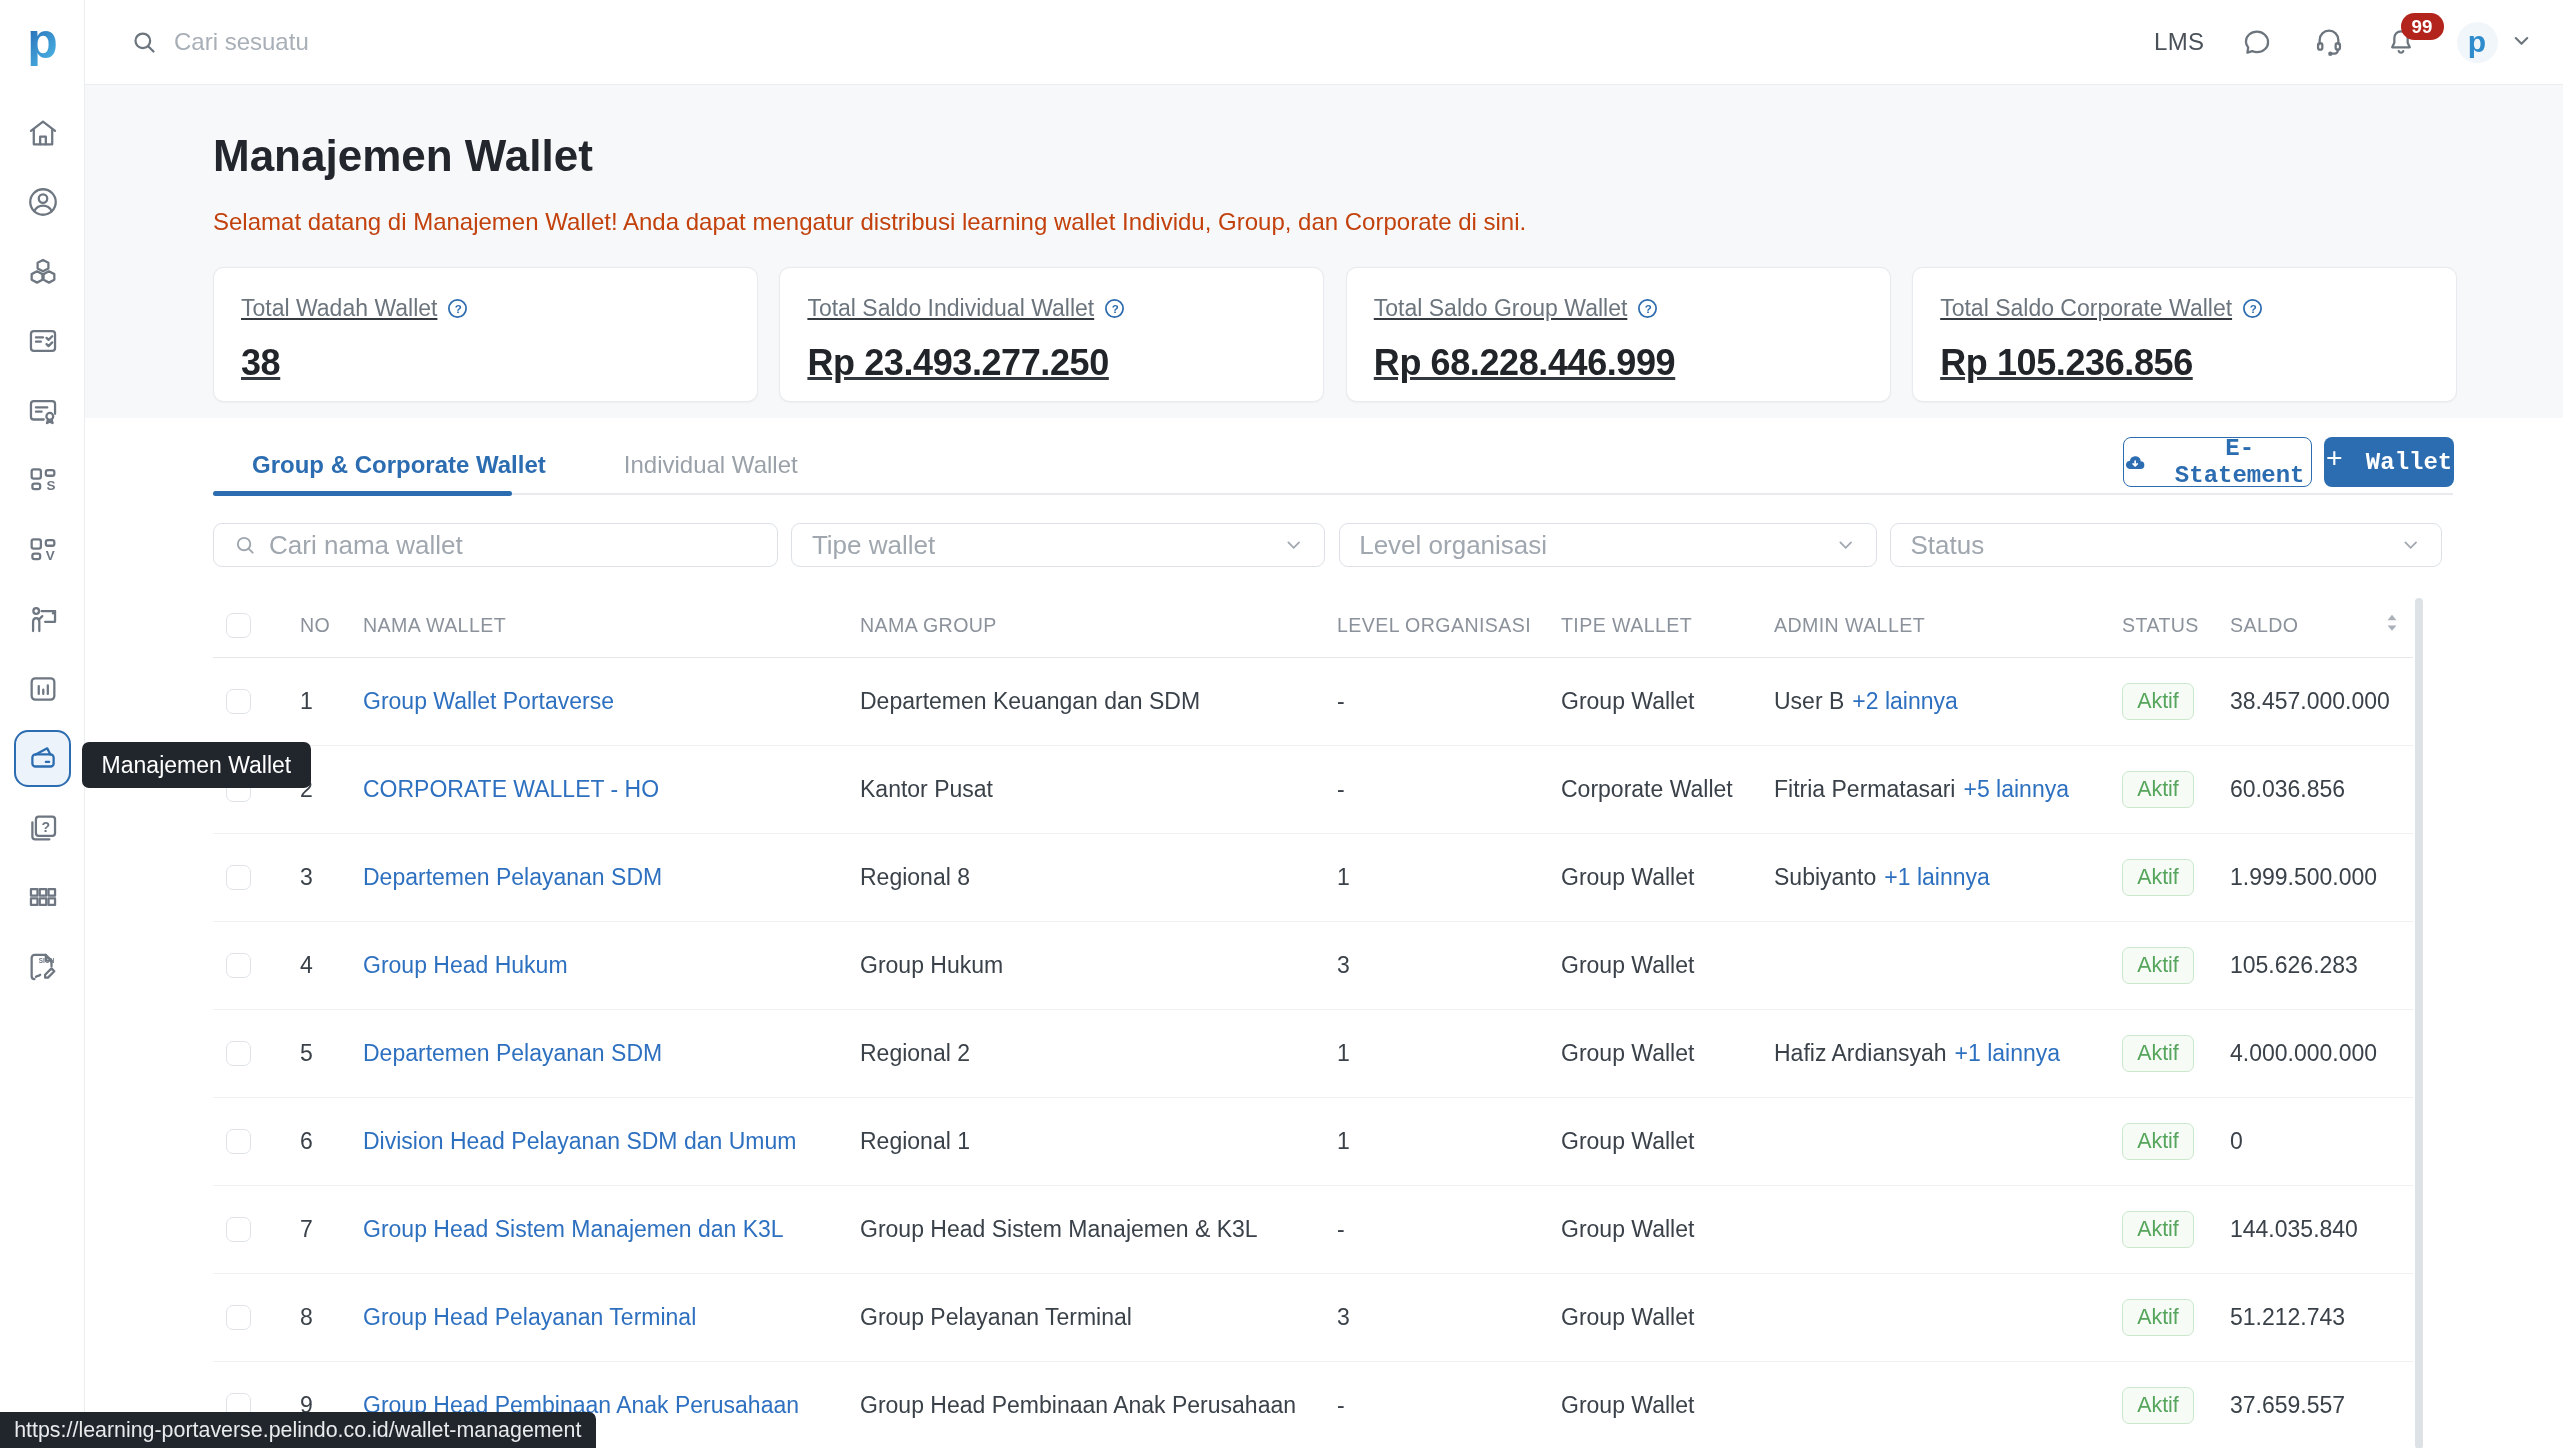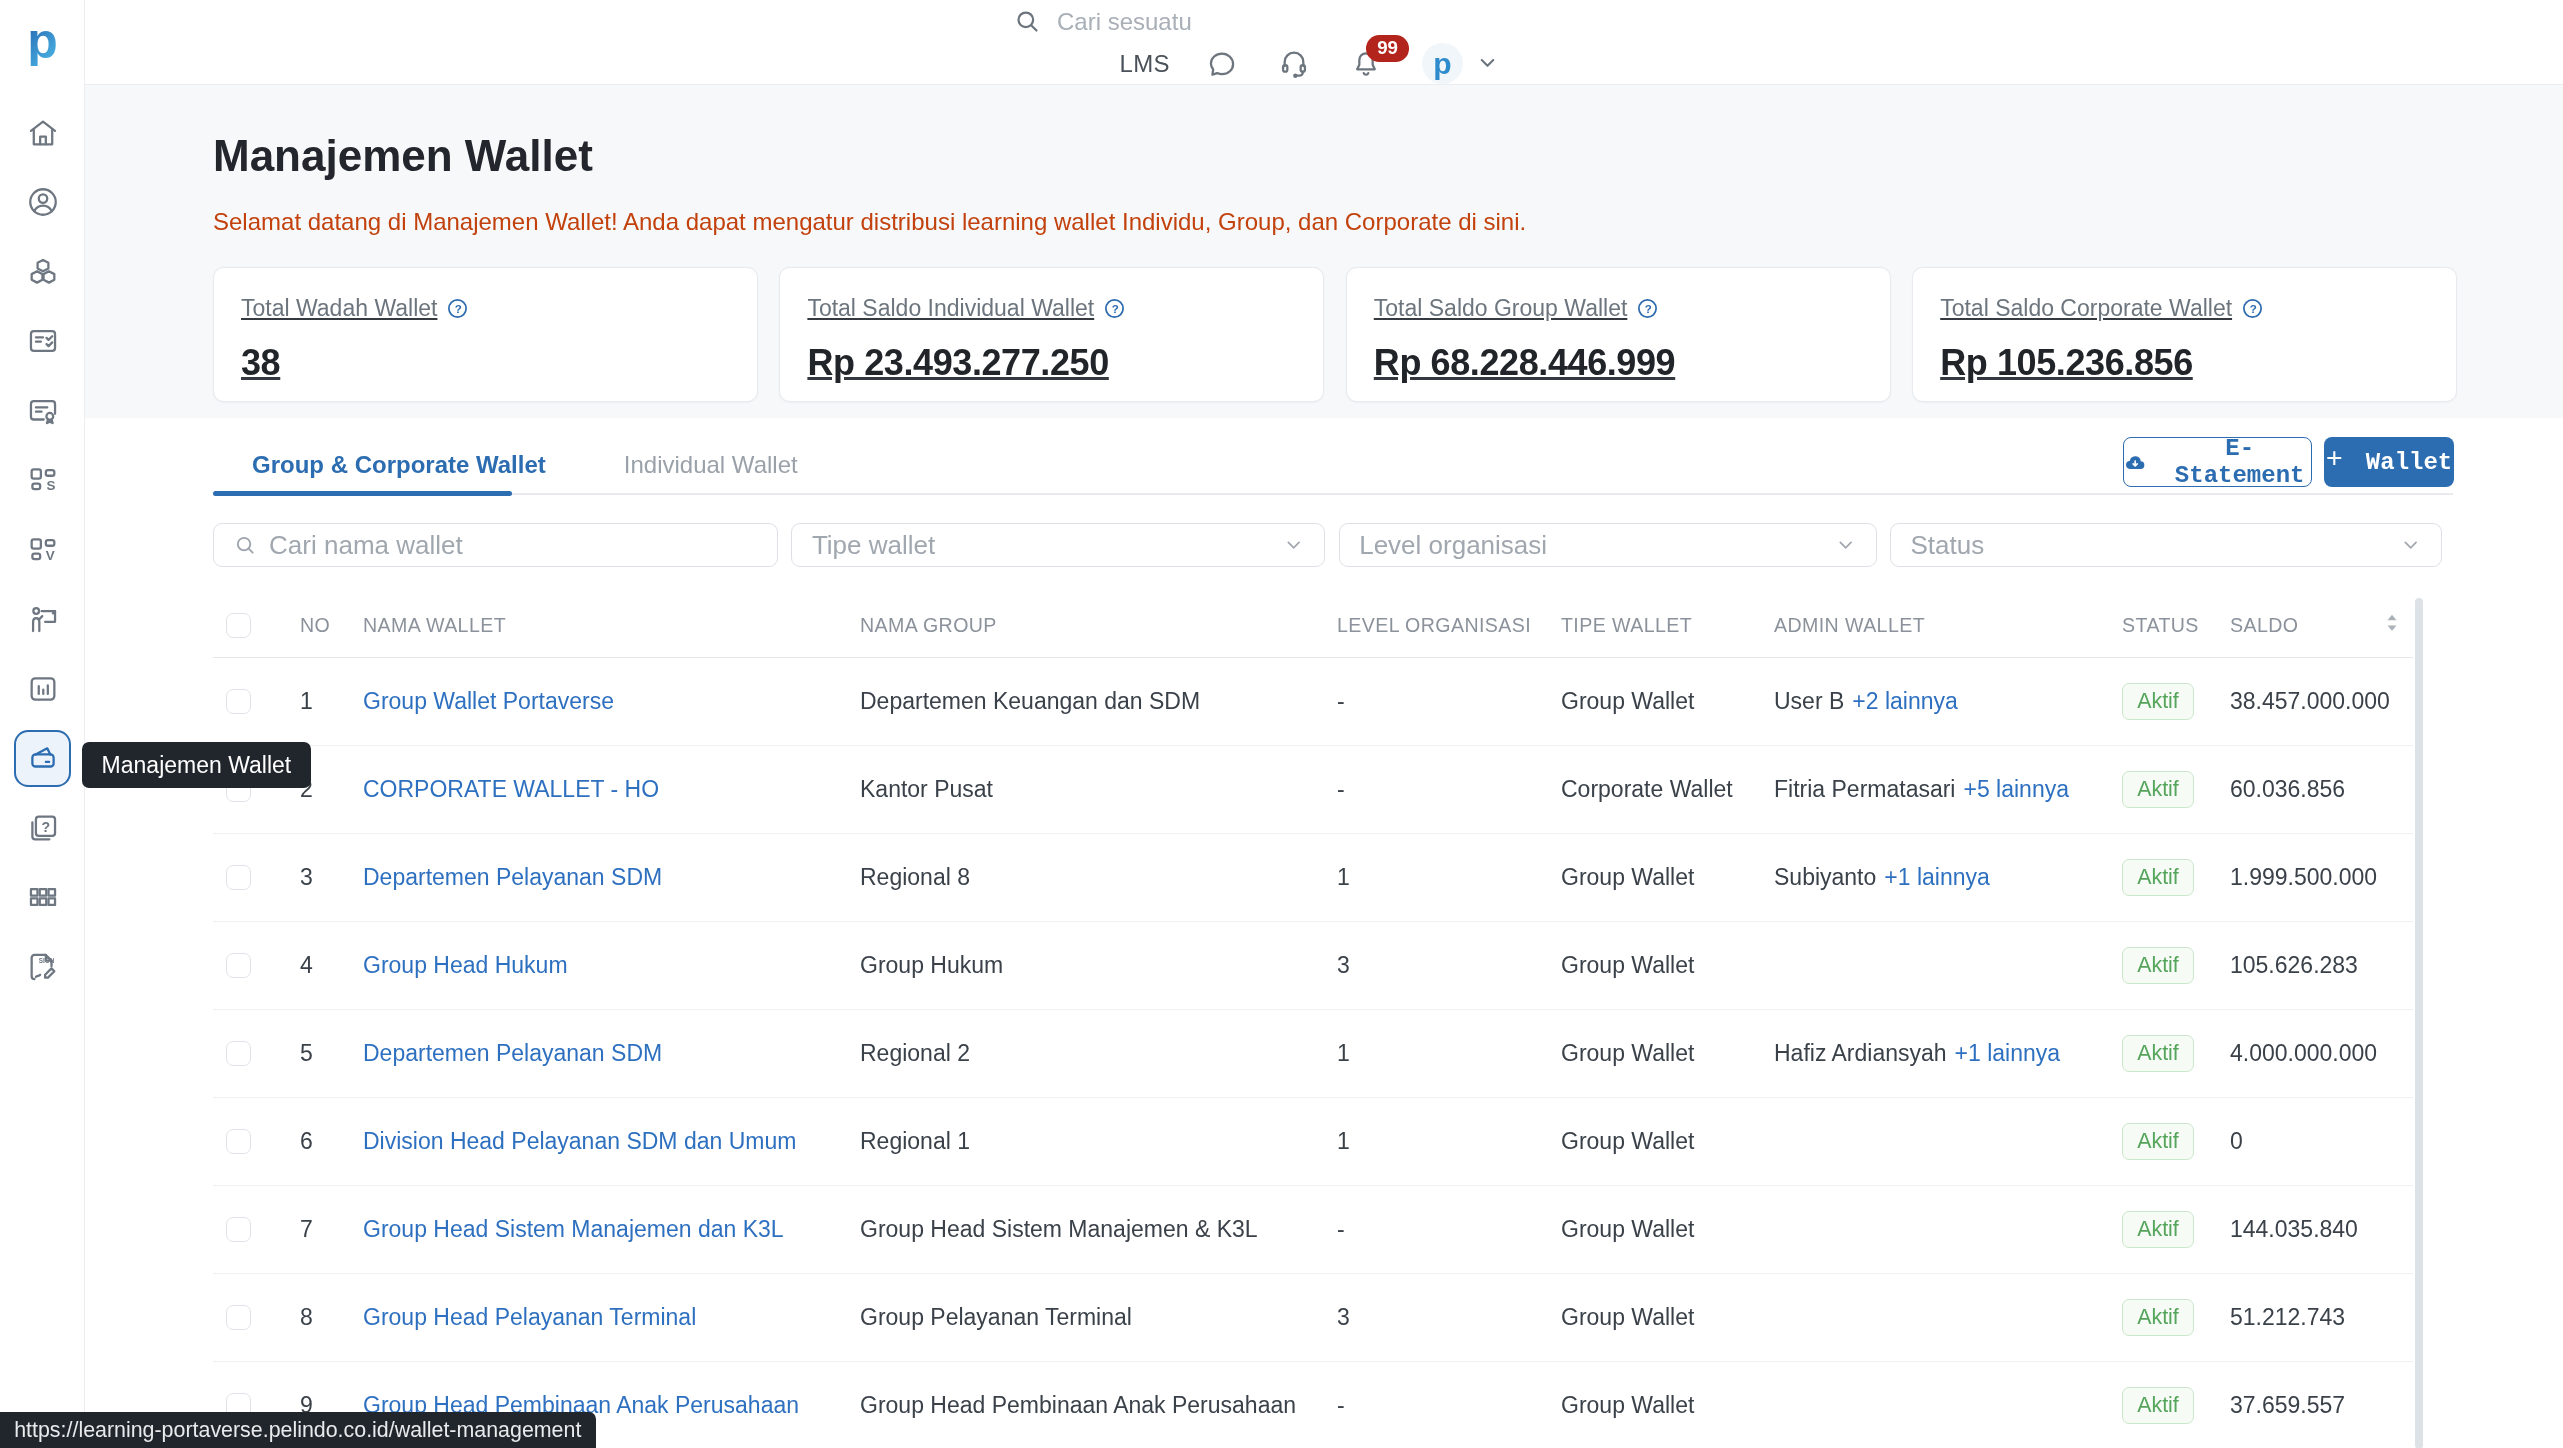--- a/index.html
+++ b/index.html
@@ -12,21 +12,21 @@
           font-size:50px; font-weight:800; color:#2f8ccc; line-height:1; }
   .logo span{ background:linear-gradient(135deg,#2a72b8 20%,#46aade 80%); -webkit-background-clip:text; background-clip:text; -webkit-text-fill-color:transparent; }
   .nav { position:absolute; left:14.2px; top:104px; display:flex; flex-direction:column; gap:12.5px; }
   .nav-item { width:57px; height:57px; display:flex; align-items:center; justify-content:center; border-radius:14.2px; }
   .nav-item svg { width:34px; height:34px; stroke:#6e7781; fill:none; stroke-width:1.6; stroke-linecap:round; stroke-linejoin:round; }
   .nav-item.active { background:#edf3fb; border:2.7px solid #2c6cb0; }
   .nav-item.active svg { stroke:#2c6cb0; }
   .nav-item svg text { stroke:none; fill:#6e7781; font-family:"Liberation Sans",sans-serif; font-weight:bold; }
 
   
-  .topbar { position:absolute; left:85px; top:0; width:2478px; height:85px; background:#fff; border-bottom:0.9px solid #ebedf0; display:flex; align-items:center; z-index:10;flex-direction:column; }
+  .topbar { position:absolute; left:85px; top:0; width:2478px; height:85px; background:#fff; border-bottom:0.9px solid #ebedf0; display:flex; align-items:center; z-index:10; }
   .searchwrap { display:flex; align-items:center; gap:16px; margin-left:46px; flex:1; }
   .searchwrap svg { width:27px; height:27px; stroke:#6c757d; fill:none; stroke-width:2; stroke-linecap:round; }
   .search-input { border:none; outline:none; font-size:24px; color:#495057; width:623px; font-family:inherit; background:transparent; }
   .search-input::placeholder { color:#a8afb7; }
   .topright { display:flex; align-items:center; gap:36px; margin-right:30px; }
   .lms { font-size:24px; color:#4a5158; letter-spacing:0.4px; }
   .tbicon { position:relative; width:36px; height:36px; display:flex; align-items:center; justify-content:flex-start; }
   .tbicon svg { width:32px; height:32px; stroke:#6c757d; fill:none; stroke-width:1.7; stroke-linecap:round; stroke-linejoin:round; }
   .noti-badge { position:absolute; top:-10.7px; left:16px; min-width:43px; height:27px; background:#b3251c; border-radius:13.3px; color:#fff;
                 font-size:18.7px; font-weight:bold; display:flex; align-items:center; justify-content:center; padding:0 7.1px; }

